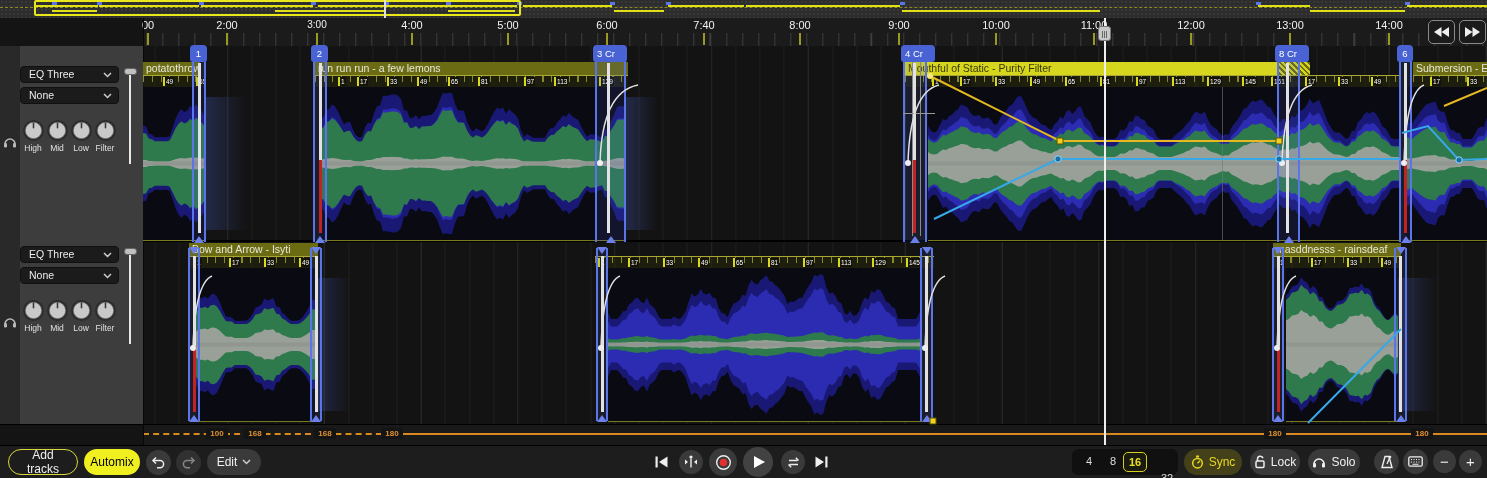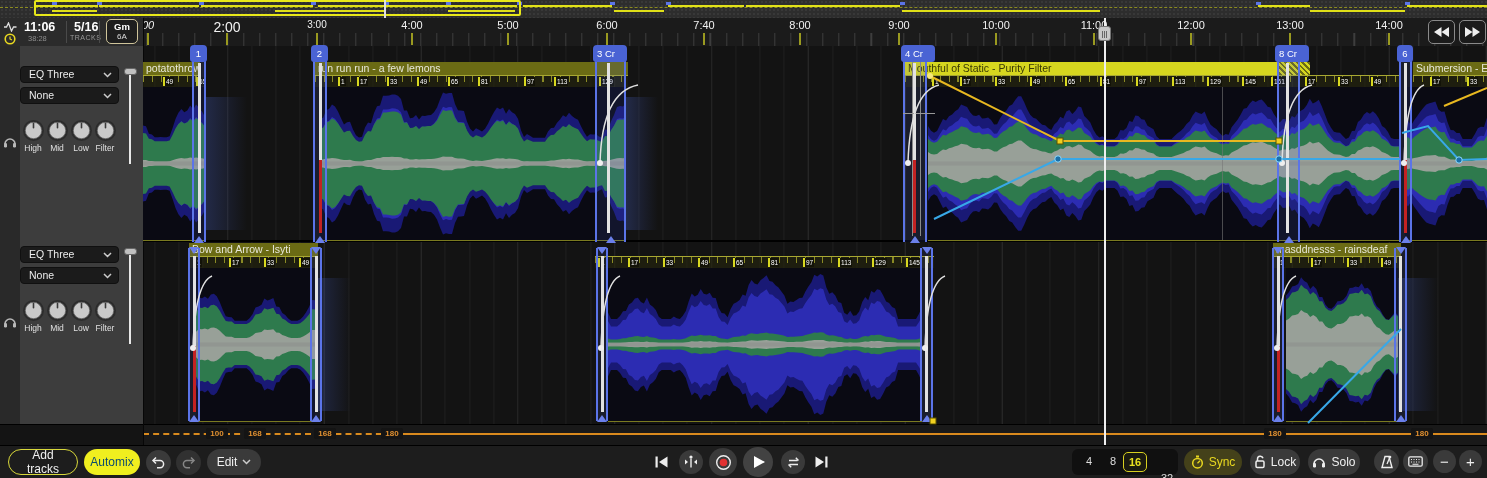--- a/index.html
+++ b/index.html
@@ -71,48 +71,25 @@
       <div style="position: absolute; left: 517px; top: 2px; width: 5px; height: 3px; background: rgb(91, 116, 232);"></div>
       <div style="position: absolute; left: 610px; top: 2px; width: 5px; height: 3px; background: rgb(91, 116, 232);"></div>
       <div style="position: absolute; left: 666px; top: 2px; width: 5px; height: 3px; background: rgb(91, 116, 232);"></div>
       <div style="position: absolute; left: 900px; top: 2px; width: 5px; height: 3px; background: rgb(91, 116, 232);"></div>
       <div style="position: absolute; left: 1256px; top: 2px; width: 5px; height: 3px; background: rgb(91, 116, 232);"></div>
       <div style="position: absolute; left: 1405px; top: 2px; width: 5px; height: 3px; background: rgb(91, 116, 232);"></div>
       <div style="position: absolute; left: 34px; top: 0px; width: 487px; height: 16px; border: 2px solid rgb(232, 232, 26); border-radius: 2px;"></div>
       <div style="position: absolute; left: 384px; top: 0px; width: 2px; height: 18px; background: rgb(224, 224, 224);"></div>
     </div>
 
-  <div id="infoheader">
-    <span class="ic" style="position:absolute;left:4px;top:4px;">
-        <svg width="13" height="10" viewBox="0 0 13 10">
-          <path d="M0 5h2.5l2-4 3 8 2-4h3" fill="none" stroke="#ddd" stroke-width="1.3"></path>
-        </svg>
-      </span>
-    <span class="ic" style="position:absolute;left:4px;top:15px;">
-        <svg width="12" height="12" viewBox="0 0 12 12">
-          <circle cx="6" cy="6" r="4.8" fill="none" stroke="#e8d820" stroke-width="1.6"></circle>
-          <path d="M6 3.4V6l1.9 1.1" fill="none" stroke="#e8d820" stroke-width="1.2"></path>
-        </svg>
-      </span>
-    <div style="position:absolute;left:24px;top:2px;font-size:12.5px;font-weight:bold;color:#fff;">11:06</div>
-    <div style="position:absolute;left:28px;top:16px;font-size:7.5px;color:#8d8d8d;">38:28</div>
-    <div style="position:absolute;left:66px;top:3px;width:1px;height:22px;background:#4a4a4a;"></div>
-    <div style="position:absolute;left:74px;top:2px;font-size:12.5px;font-weight:bold;color:#fff;">5/16</div>
-    <div style="position:absolute;left:70px;top:16px;font-size:7px;letter-spacing:.5px;color:#999;">TRACKS</div>
-    <div style="position:absolute;left:99px;top:3px;width:1px;height:22px;background:#4a4a4a;"></div>
-    <div style="position:absolute;left:106px;top:1px;width:32px;height:25px;border:1.5px solid #cfc49a;border-radius:5px;background:#1e1e1e;text-align:center;">
-      <div style="font-size:9.5px;font-weight:bold;color:#fff;line-height:11px;margin-top:1px;">Gm</div>
-      <div style="font-size:8px;color:#ddd;line-height:9px;">6A</div>
-    </div>
-  </div>
   <div id="ruler">
       <div id="tickband"></div>
-      <span style="position: absolute; left: 5px; top: 1px; transform: translateX(-50%); font-size: 11px; color: rgb(242, 242, 242); font-style: italic;">00</span>
+      <span style="position: absolute; left: 5px; top: 1px; transform: translateX(-50%); font-size: 11px; color: rgb(242, 242, 242);">00</span>
       <div style="position: absolute; left: 4px; top: 15px; width: 2px; height: 12px; background: rgb(154, 154, 32);"></div>
-      <span style="position: absolute; left: 84px; top: 1px; transform: translateX(-50%); font-size: 14px; color: rgb(242, 242, 242);">2:00</span>
+      <span style="position: absolute; left: 84px; top: 1px; transform: translateX(-50%); font-size: 11px; color: rgb(242, 242, 242);">2:00</span>
       <div style="position: absolute; left: 83px; top: 15px; width: 2px; height: 12px; background: rgb(154, 154, 32);"></div>
       <span style="position: absolute; left: 174px; top: 1px; transform: translateX(-50%); font-size: 10px; color: rgb(242, 242, 242);">3:00</span>
       <div style="position: absolute; left: 173px; top: 15px; width: 2px; height: 12px; background: rgb(154, 154, 32);"></div>
       <span style="position: absolute; left: 269px; top: 1px; transform: translateX(-50%); font-size: 11px; color: rgb(242, 242, 242);">4:00</span>
       <div style="position: absolute; left: 268px; top: 15px; width: 2px; height: 12px; background: rgb(154, 154, 32);"></div>
       <span style="position: absolute; left: 365px; top: 1px; transform: translateX(-50%); font-size: 11px; color: rgb(242, 242, 242);">5:00</span>
       <div style="position: absolute; left: 364px; top: 15px; width: 2px; height: 12px; background: rgb(154, 154, 32);"></div>
       <span style="position: absolute; left: 464px; top: 1px; transform: translateX(-50%); font-size: 11px; color: rgb(242, 242, 242);">6:00</span>
       <div style="position: absolute; left: 463px; top: 15px; width: 2px; height: 12px; background: rgb(154, 154, 32);"></div>
       <span style="position: absolute; left: 561px; top: 1px; transform: translateX(-50%); font-size: 11px; color: rgb(242, 242, 242);">7:40</span>
@@ -161,21 +138,21 @@
       <div style="position: absolute; left: 63px; top: 3px; width: 22px; height: 11px; background: rgb(20, 20, 20); color: rgb(224, 144, 48); font-size: 8px; font-weight: bold; line-height: 11px; text-align: center; border-radius: 2px;">100</div>
       <div style="position: absolute; left: 101px; top: 3px; width: 22px; height: 11px; background: rgb(20, 20, 20); color: rgb(224, 144, 48); font-size: 8px; font-weight: bold; line-height: 11px; text-align: center; border-radius: 2px;">168</div>
       <div style="position: absolute; left: 171px; top: 3px; width: 22px; height: 11px; background: rgb(20, 20, 20); color: rgb(224, 144, 48); font-size: 8px; font-weight: bold; line-height: 11px; text-align: center; border-radius: 2px;">168</div>
       <div style="position: absolute; left: 238px; top: 3px; width: 22px; height: 11px; background: rgb(20, 20, 20); color: rgb(224, 144, 48); font-size: 8px; font-weight: bold; line-height: 11px; text-align: center; border-radius: 2px;">180</div>
       <div style="position: absolute; left: 1121px; top: 3px; width: 22px; height: 11px; background: rgb(20, 20, 20); color: rgb(224, 144, 48); font-size: 8px; font-weight: bold; line-height: 11px; text-align: center; border-radius: 2px;">180</div>
       <div style="position: absolute; left: 1268px; top: 3px; width: 22px; height: 11px; background: rgb(20, 20, 20); color: rgb(224, 144, 48); font-size: 8px; font-weight: bold; line-height: 11px; text-align: center; border-radius: 2px;">180</div>
     </div>
 
   <div id="toolbar">
     <button class="pill" style="left:8px;width:70px;background:transparent;border:1.5px solid #d8d83a;">Add tracks</button>
-    <button class="pill" style="left:84px;width:56px;background:#f0ef1f;color:#0c4a6e;">Automix</button>
+    <button class="pill" style="left:84px;width:56px;background:#f0ef1f;color:#000000;">Automix</button>
     <button class="circ" style="left:146px;top:4px;width:25px;height:25px;">
         <span class="ic">
           <svg width="15" height="13" viewBox="0 0 15 13">
             <path d="M5 1.5L2 4.5l3 3" fill="none" stroke="#eee" stroke-width="1.5"></path>
             <path d="M2.5 4.5H9a3.6 3.6 0 0 1 0 7.2H6" fill="none" stroke="#eee" stroke-width="1.5"></path>
           </svg>
         </span>
       </button>
     <button class="circ" style="left:176px;top:4px;width:25px;height:25px;background:#313131;">
         <span class="ic" style="transform:scaleX(-1);opacity:.45;">

